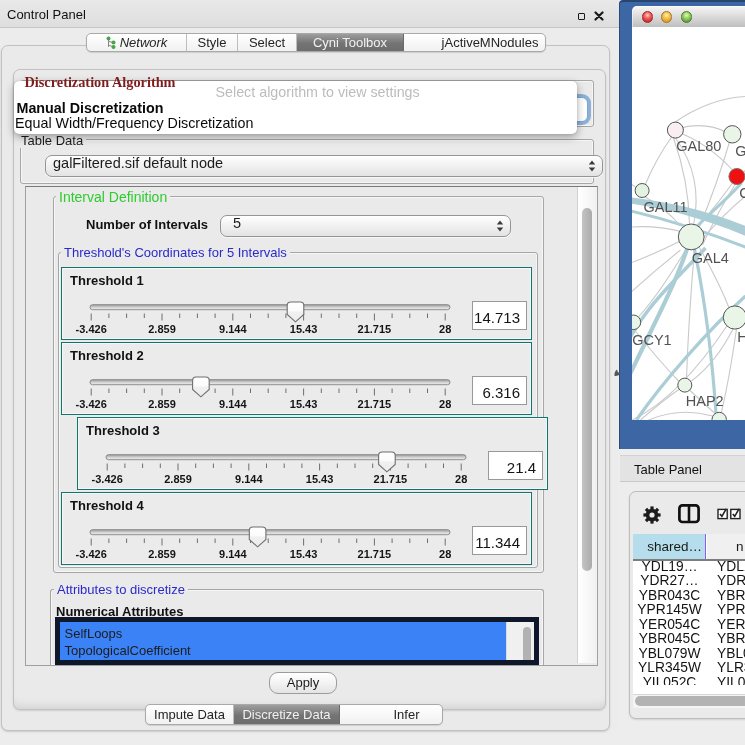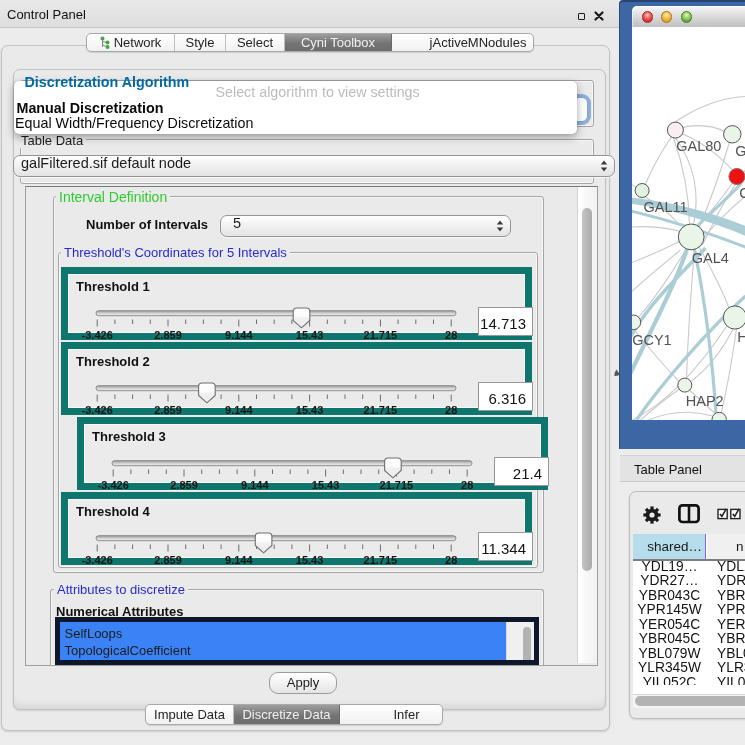--- a/index.html
+++ b/index.html
@@ -15,21 +15,21 @@
   .combo .ar{position:absolute;right:6px;top:50%;margin-top:-6px;}
   .seg{display:flex;position:absolute;height:17px;border:1px solid #a9a9a9;
        border-radius:5px;background:linear-gradient(#ffffff,#f1f1f1);
        box-shadow:0 1px 1px rgba(0,0,0,.12);overflow:hidden;}
   .seg div{font-size:13px;line-height:17px;text-align:center;color:#242424;
            border-right:1px solid #bdbdbd;box-sizing:border-box;}
   .seg div:last-child{border-right:none;padding-left:31px;}
   .seg div.lh19{line-height:19px;}
   .seg .sel{background:linear-gradient(#9e9e9e,#747474 55%,#6d6d6d);
             color:#f2f2f2;border-right:1px solid #6a6a6a;}
-  .tbox{position:absolute;background:#ebebeb;border:7px solid #0f766e;
+  .tbox{position:absolute;background:#ebebeb;border:1px solid #0f766e;
         box-shadow:inset 0 0 0 1px rgba(255,255,255,.6);}
   .vfield{position:absolute;width:47px;height:27px;background:#fff;
           border:1px solid #989898;font-size:15px;line-height:32px;
           text-align:right;padding-right:6px;color:#141414;}
   .t13{font-size:13px;line-height:15px;color:#1c1c1c;position:absolute;white-space:nowrap;}
   .b13{font-size:13px;font-weight:bold;line-height:15px;color:#111;position:absolute;white-space:nowrap;}
 </style>
 </head>
 <body>
 
@@ -41,21 +41,21 @@
 
 <div class="abs" style="left:577.5px;top:12.5px;width:5.5px;height:5.5px;border:1.7px solid #1a1a1a;border-radius:1px;"></div>
 <svg class="abs" style="left:594px;top:11px;" width="10" height="10" viewBox="0 0 10 10">
  <path d="M1.5 1.5 L8.5 8.5 M8.5 1.5 L1.5 8.5" stroke="#1a1a1a" stroke-width="2.2" stroke-linecap="round"></path>
 </svg>
 
 <div class="abs" style="left:1px;top:45px;width:607px;height:684px;background:#eaeaea;
      border:1px solid #c2c2c2;border-radius:7px;box-shadow:0 1px 2px rgba(0,0,0,.15);"></div>
 
 <div class="seg" style="left:86px;top:33px;">
-  <div style="width:88px;"><svg width="11" height="13" viewBox="0 0 11 13" style="vertical-align:-2px;margin-right:3px;">
+  <div style="width:100px;font-style:italic;"><svg width="11" height="13" viewBox="0 0 11 13" style="vertical-align:-2px;margin-right:3px;">
         <path d="M2.5 2.5 V11 M2.5 5.5 L7.5 6.5 M2.5 9 L7.5 11" stroke="#888" stroke-width="1"></path>
         <circle cx="2.5" cy="2.5" r="2" fill="#4aa34a"></circle>
         <circle cx="7.5" cy="6.5" r="2" fill="#4aa34a"></circle>
         <circle cx="7.5" cy="11" r="2" fill="#4aa34a"></circle>
       </svg>Network</div>
   <div style="width:51px;">Style</div>
   <div style="width:59px;">Select</div>
   <div class="sel" style="width:107px;">Cyni Toolbox</div>
   <div style="width:141px;">jActiveMNodules</div>
 </div>
@@ -64,21 +64,21 @@
      border:1px solid #c2c2c2;border-radius:7px;
      box-shadow:inset 0 -9px 8px -6px rgba(0,0,0,.10), 0 1px 2px rgba(0,0,0,.12);"></div>
 
 <div class="grp" style="left:20px;top:80px;width:572px;height:45px;"></div>
 
 <div class="abs" style="left:28px;top:97px;width:558px;height:23px;border-radius:6px;background:#fff;
      border:1px solid #7ba6d2;box-shadow:0 0 0 3px rgba(125,166,212,.85);"></div>
 
 <div class="grp" style="left:20px;top:139px;width:572px;height:43px;"></div>
 <div class="gtitle t13" style="left:18px;top:132.5px;">Table Data</div>
-<div class="combo" style="left:13px;top:155px;width:556px;height:20px;padding-left:44px;">
+<div class="combo" style="left:45px;top:155px;width:556px;height:20px;">
   <span class="abs" style="left:7px;top:0;font-size:14.5px;line-height:14px;color:#1c1c1c;white-space:nowrap;">galFiltered.sif default node</span>
   <svg class="ar" width="8" height="12" viewBox="0 0 8 12" style="margin-top:-6px;">
       <path d="M4 0.5 L7.2 4.5 H0.8 Z" fill="#3a3a3a"></path>
       <path d="M4 11.5 L0.8 7.5 H7.2 Z" fill="#3a3a3a"></path>
     </svg>
 </div>
 
 <div class="abs" style="left:24.5px;top:186px;width:571px;height:478px;background:#eaeaea;
      border:1px solid #9f9f9f;border-top:1px solid #7a7a7a;overflow:hidden;"></div>
 
@@ -295,21 +295,21 @@
 </div>
 
 <div class="seg" style="left:145px;top:704px;height:19px;line-height:19px;">
   <div class="lh19" style="width:88px;">Impute Data</div>
   <div class="sel lh19" style="width:106px;">Discretize Data</div>
   <div class="lh19" style="width:102px;">Infer Network</div>
 </div>
 
 <div class="abs" style="left:13.5px;top:81px;width:563px;height:53px;background:#fff;border-radius:5px;
      box-shadow:0 3px 9px rgba(0,0,0,.35),0 0 1px rgba(0,0,0,.3);">
-  <div class="abs" style="left:11px;top:-7px;font-size:14.3px;font-weight:bold;color:#0369a1;white-space:nowrap;">Discretization Algorithm</div>
+  <div class="abs" style="left:11px;top:-7px;font-size:14.3px;font-weight:bold;color:#7f1d1d;white-space:nowrap;font-family:Liberation Serif, serif;">Discretization Algorithm</div>
   <div class="abs" style="left:182px;top:2.5px;font-size:14.3px;color:#bcbcbc;white-space:nowrap;margin-left:20px;">Select algorithm to view settings</div>
   <div class="abs" style="left:3px;top:19px;font-size:14.3px;font-weight:bold;color:#0a0a0a;white-space:nowrap;">Manual Discretization</div>
   <div class="abs" style="left:1.5px;top:34px;font-size:14.3px;color:#0a0a0a;white-space:nowrap;">Equal Width/Frequency Discretization</div>
 </div>
 
 <div class="abs" style="left:619px;top:0;width:126px;height:449px;background:#3c67a4;
      border-top:2px solid #27456f;border-left:1px solid #2a4a7c;border-radius:4px 0 0 0;box-sizing:border-box;"></div>
 
 <div class="abs" style="left:631.5px;top:6px;width:113.5px;height:21px;
      background:linear-gradient(#f7f7f7,#d8d8d8 55%,#bfbfbf);border-radius:5px 0 0 0;

